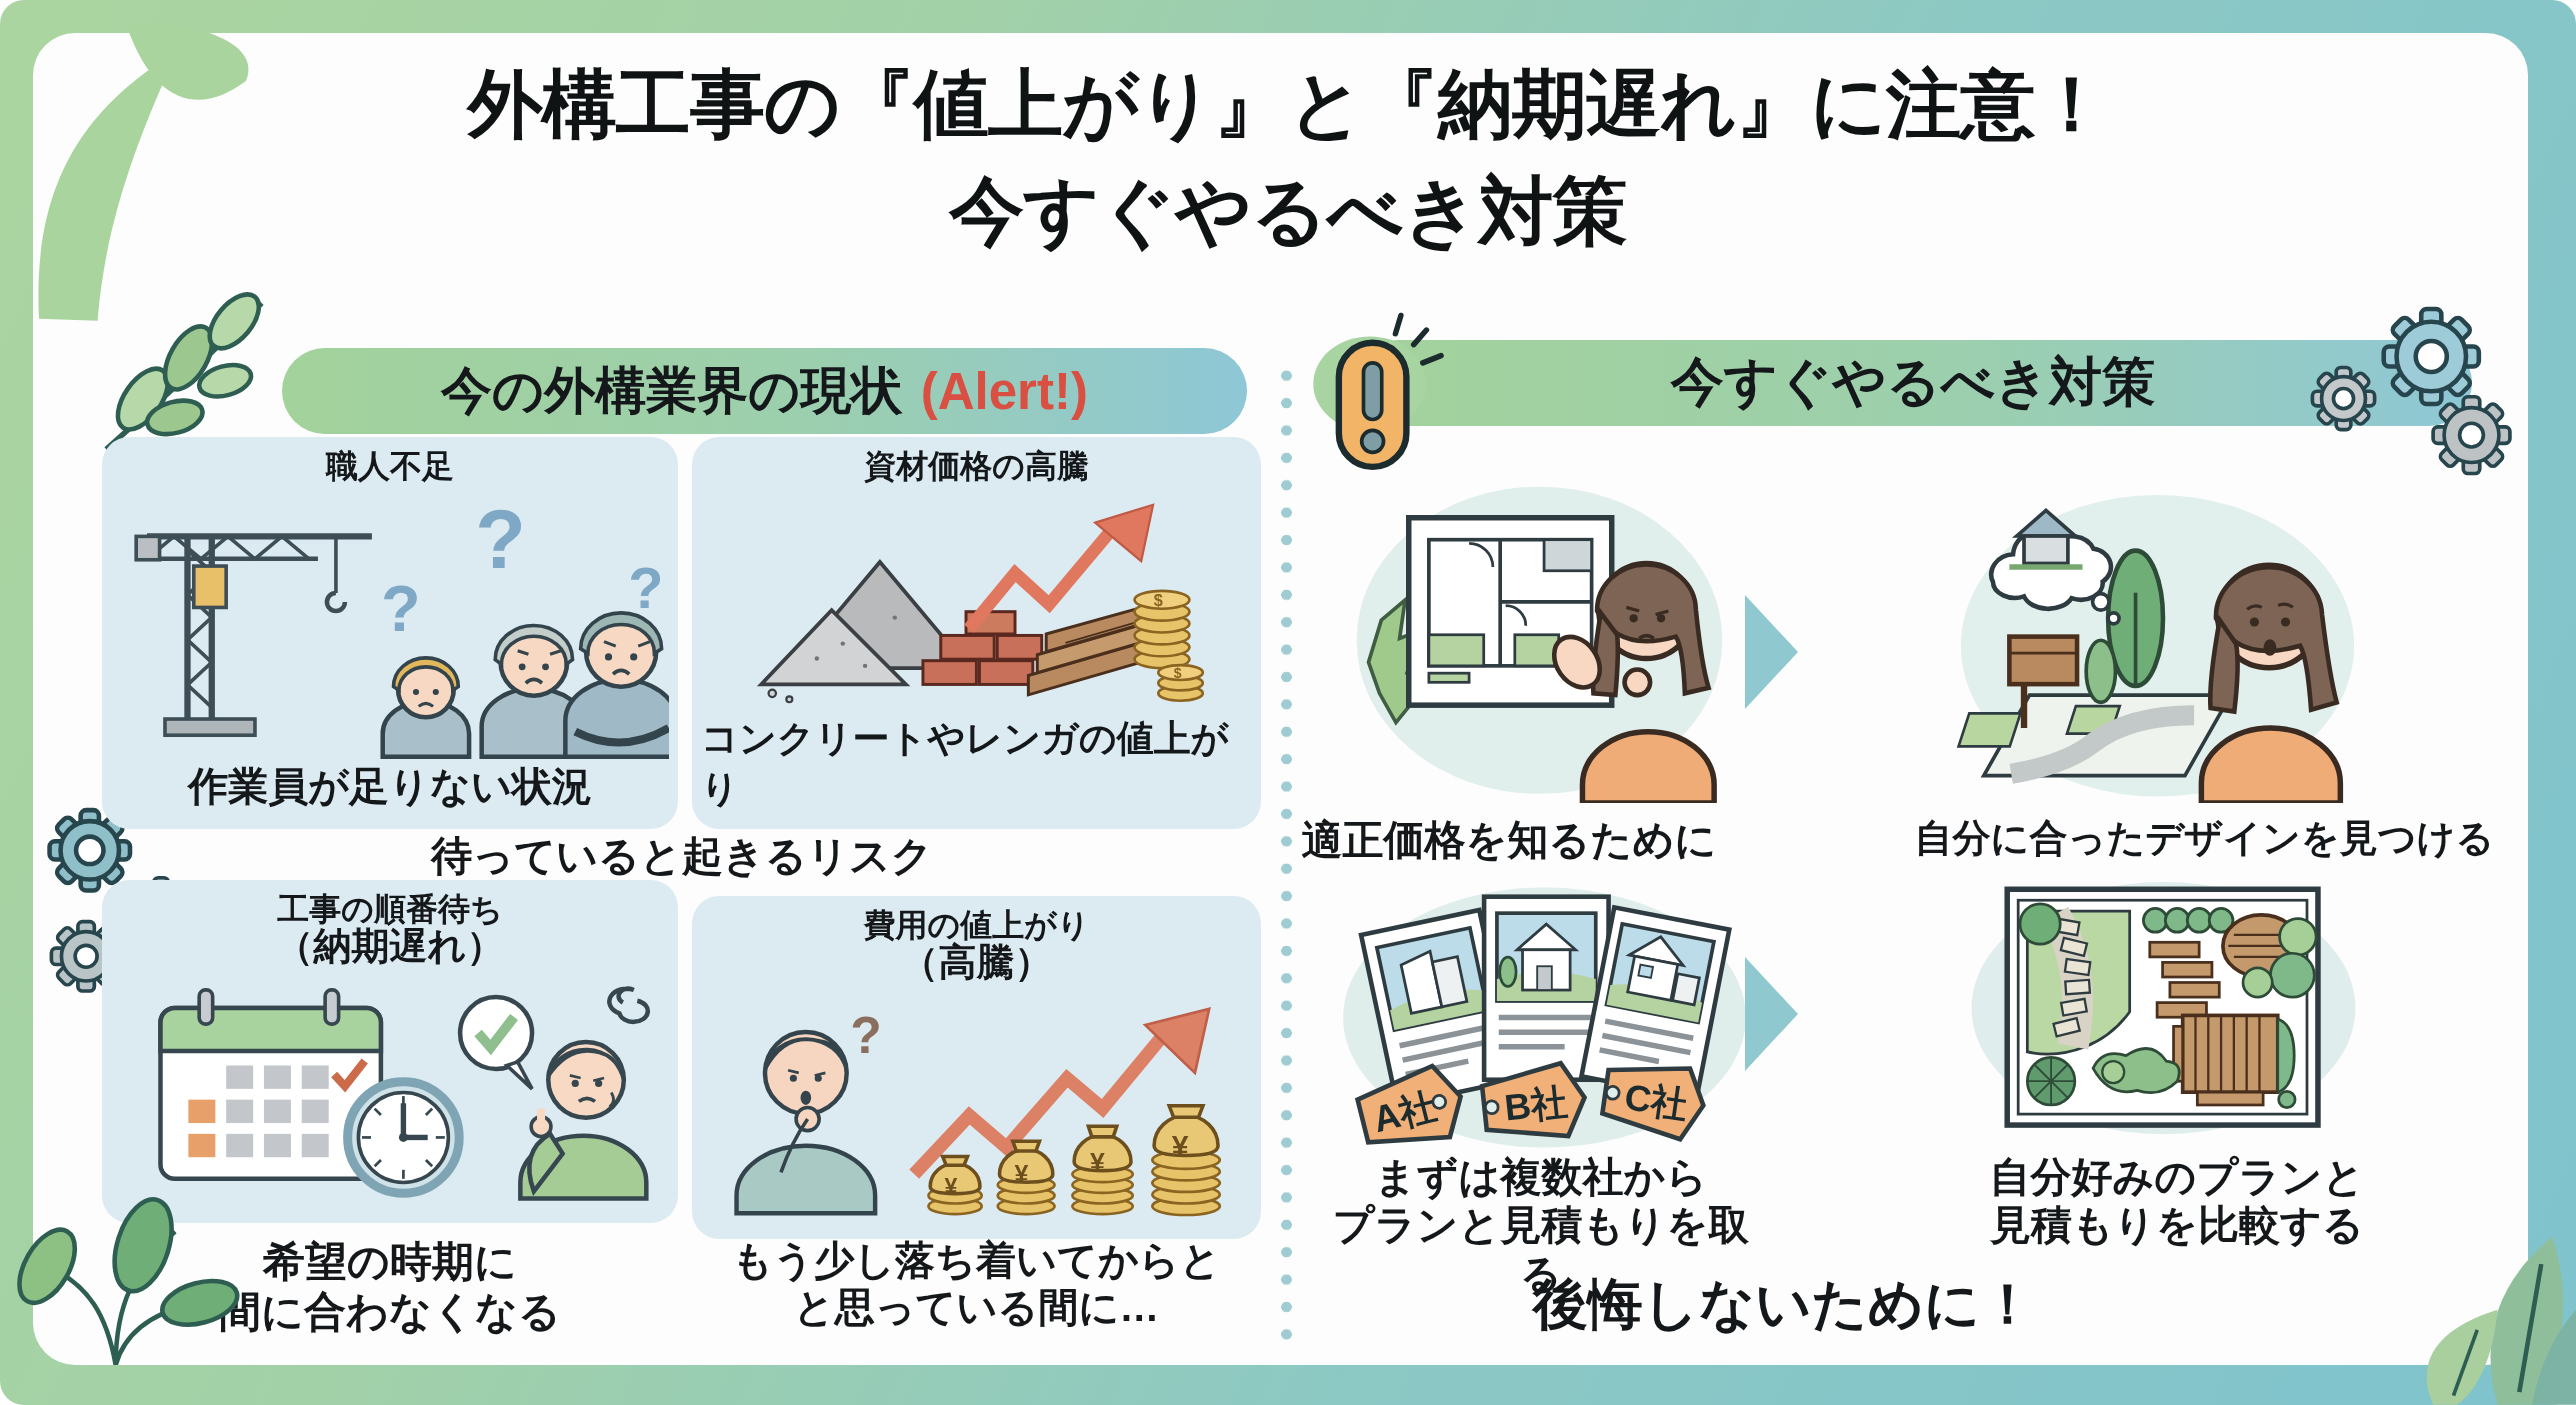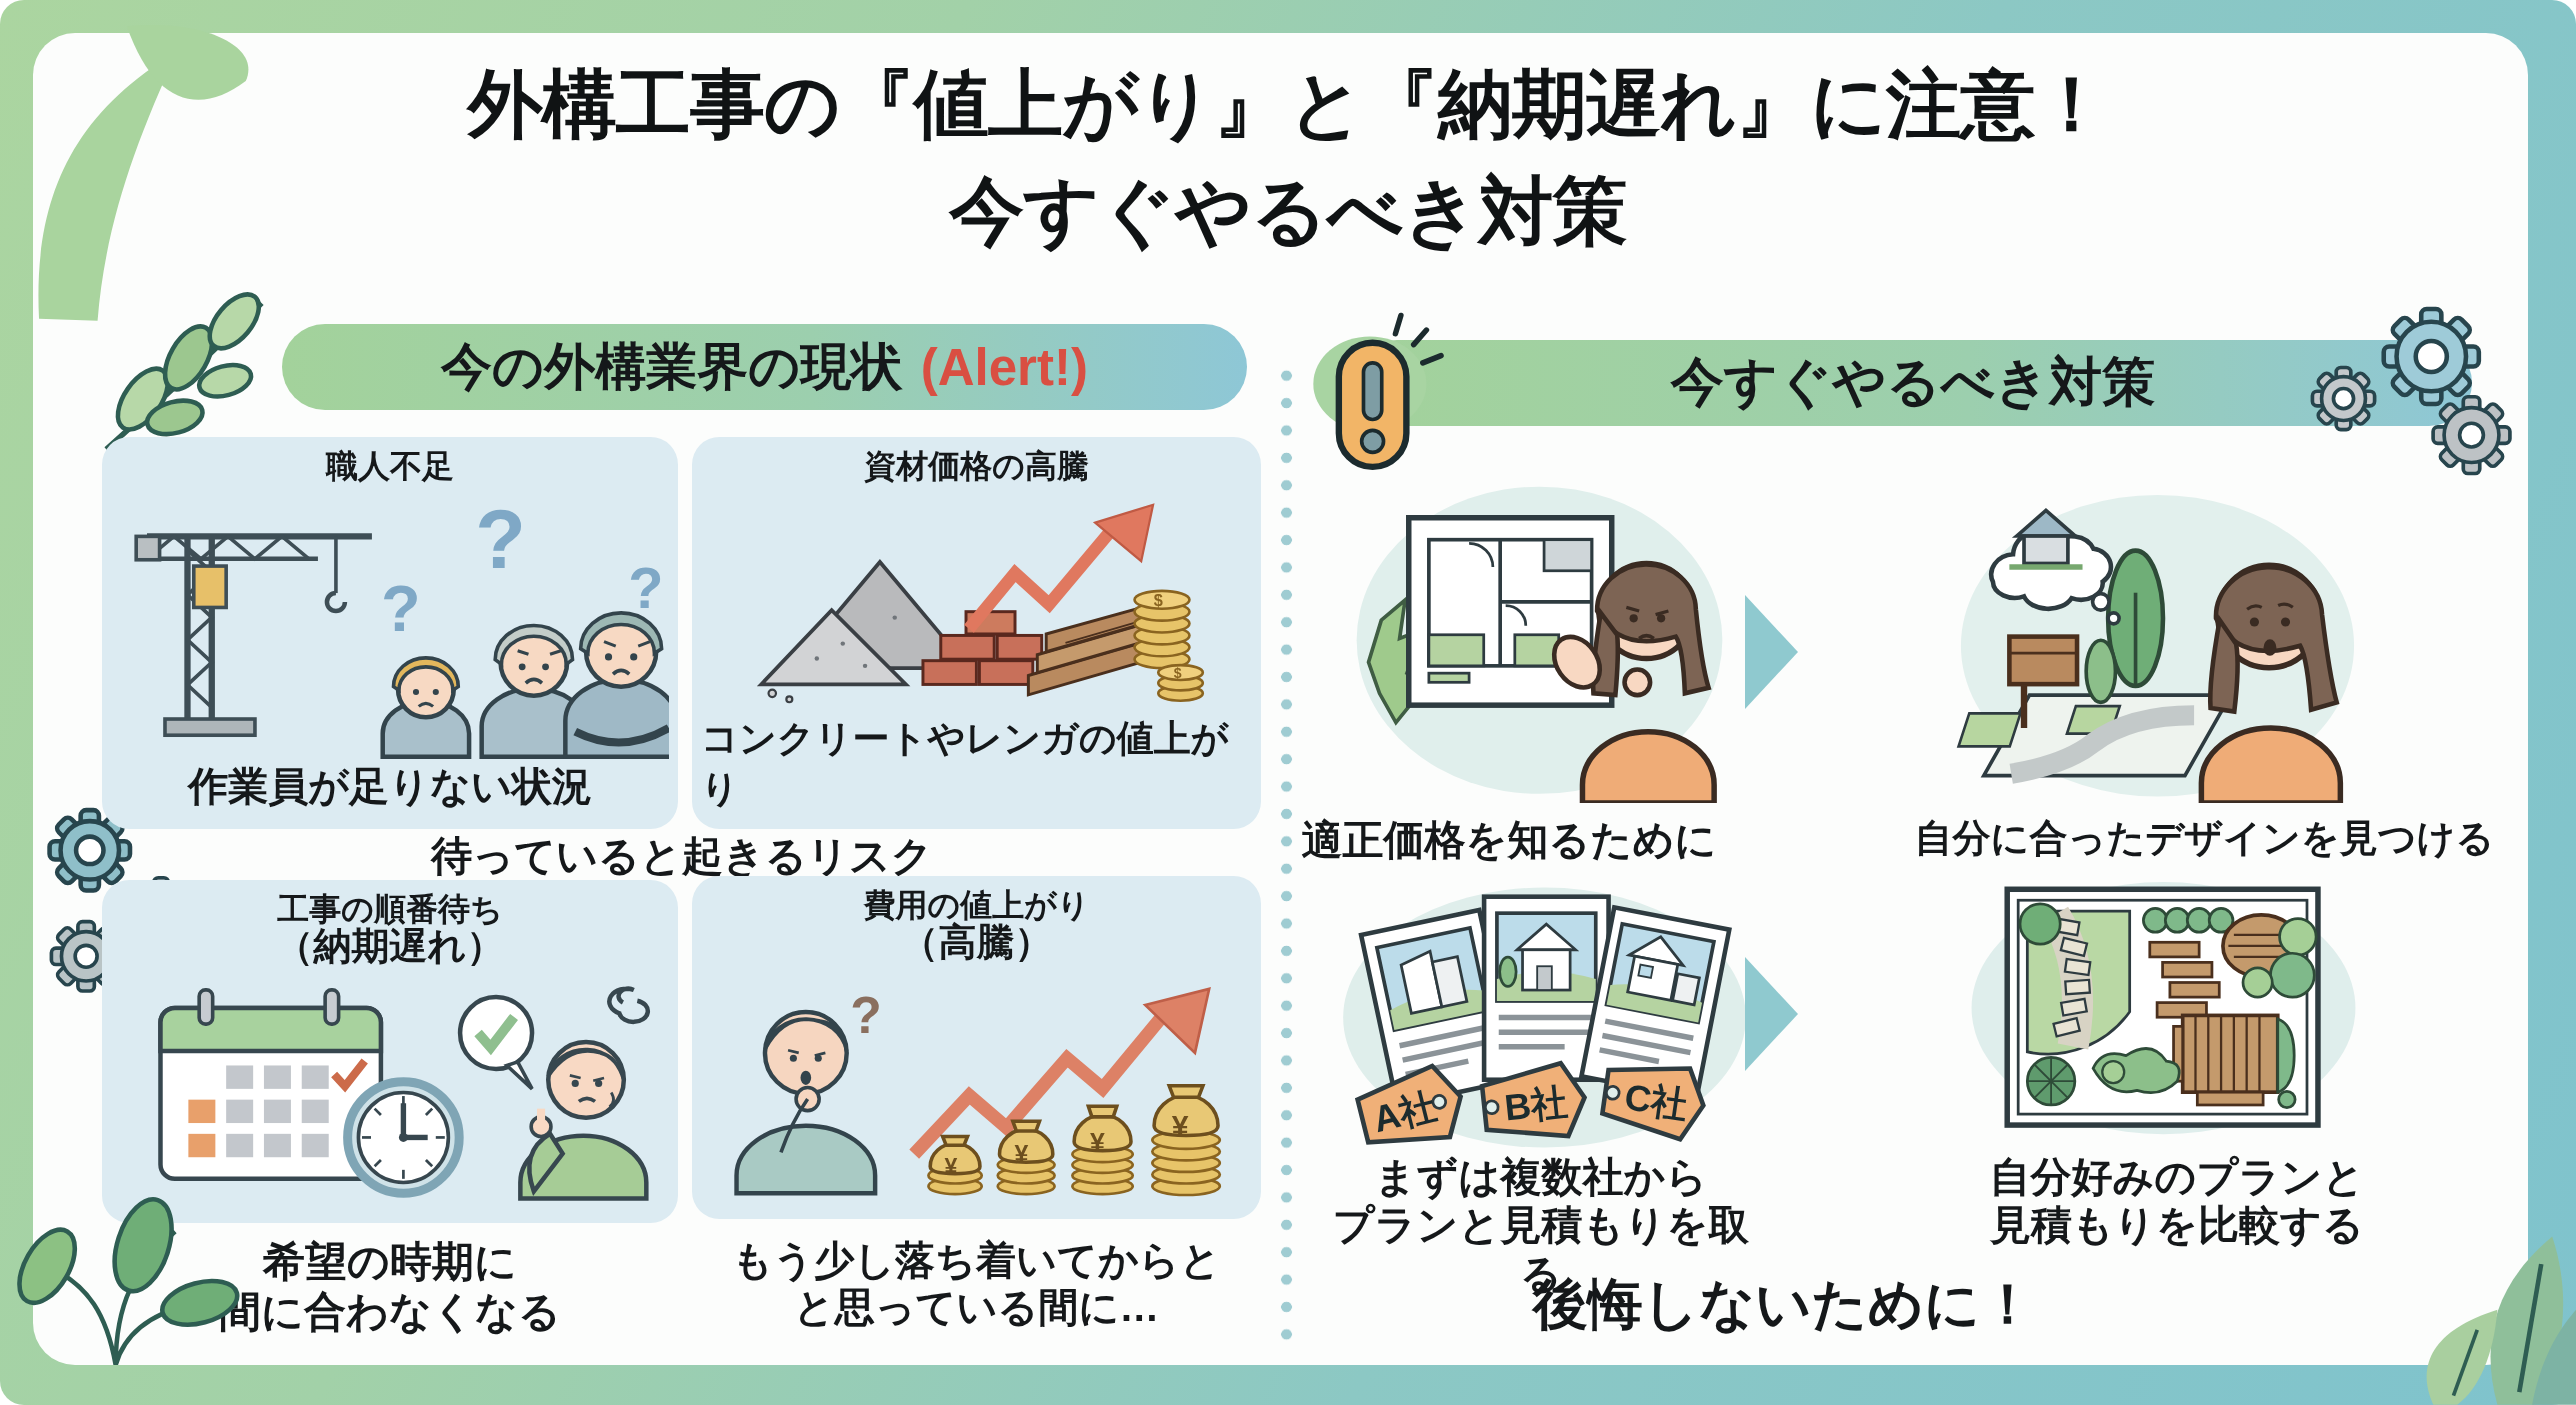--- a/index.html
+++ b/index.html
@@ -23,32 +23,32 @@
   .title{
     position:absolute;left:0;right:0;top:51px;text-align:center;
     font-size:75px;font-weight:900;line-height:1.42;letter-spacing:-0.9px;color:#101314;
   }
   .hdrbar{
     position:absolute;height:86px;border-radius:43px;
     background:linear-gradient(90deg,#a3d29b 0%,#9ccfae 55%,#8ec7d6 100%);
     display:flex;align-items:center;justify-content:center;
     font-size:51px;font-weight:900;white-space:nowrap;
   }
-  .hdr-left{left:282px;top:324px;width:965px;}
+  .hdr-left{left:282px;top:348px;width:965px;}
   .hdr-right{left:1354px;top:340px;width:1118px;font-size:53px;}
   .alert{color:#d94f42;margin-left:18.3px;}
   .panel{
     position:absolute;background:#dcebf2;border-radius:27.4px;
     display:flex;flex-direction:column;align-items:center;padding:12.8px 9.1px 9.1px;
     box-sizing:border-box;
   }
   .p1{left:102px;top:437px;width:576px;height:392px;}
   .p2{left:692px;top:437px;width:569px;height:392px;align-items:center;}
   .p3{left:102px;top:880px;width:576px;height:343px;}
-  .p4{left:692px;top:876px;width:569px;height:343px;}
+  .p4{left:692px;top:896px;width:569px;height:343px;}
   .ptitle{font-size:32px;font-weight:900;line-height:1.06;}
   .psub{font-size:38px;font-weight:900;line-height:1.05;}
   .pcap{font-size:40px;font-weight:900;margin-top:auto;padding-bottom:5.5px;}
   .pcap.small{font-size:37px;margin-top:8px;}
   .pill{flex:1;width:100%;min-height:0;}
   .pill svg{width:100%;height:100%;}
   .undercap{
     position:absolute;text-align:center;font-size:42px;font-weight:900;line-height:1.18;
   }
   .risklabel{

